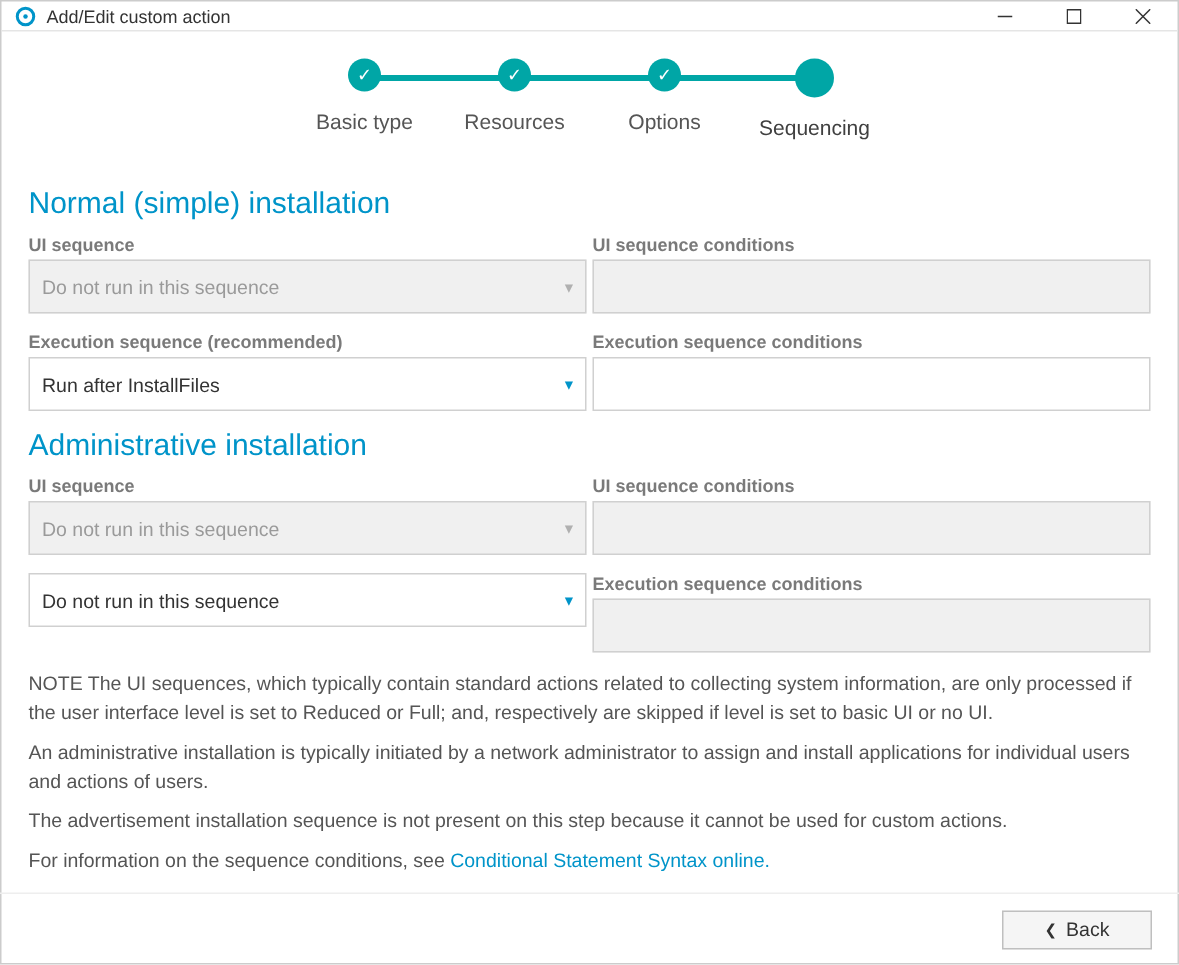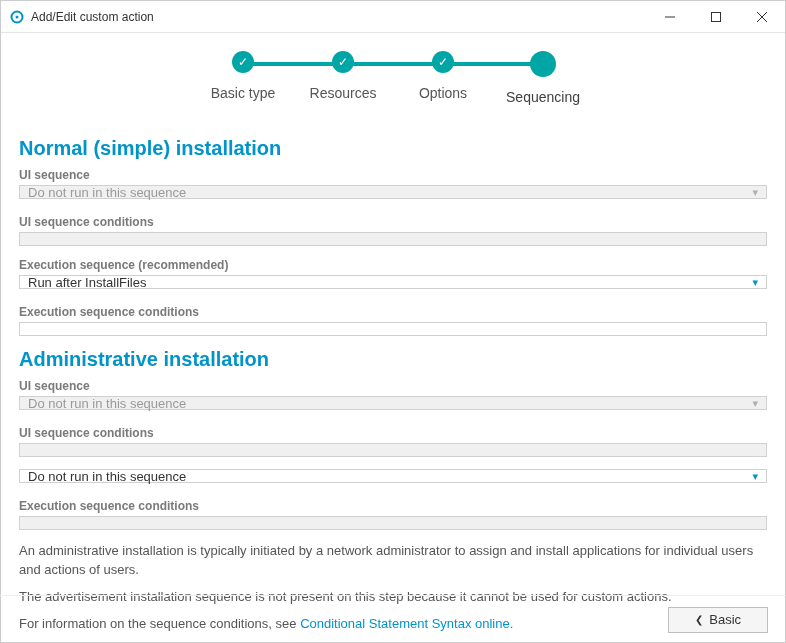--- a/index.html
+++ b/index.html
@@ -7,21 +7,21 @@
       font-family: "Segoe UI", Tahoma, sans-serif;
       font-size: 13px;
       color: #333;
       background: #fff;
       width: 786px;
       height: 643px;
       overflow: hidden;
       border: 1px solid #ccc;
     }
     .titlebar {
-      height: 32px;
+      height: 20px;
       display: flex;
       align-items: center;
       padding: 0 0 0 8px;
       border-bottom: 1px solid #e5e5e5;
     }
     .titlebar-icon {
       width: 16px; height: 16px;
       margin-right: 6px;
       display: flex; align-items: center; justify-content: center;
     }
@@ -71,41 +71,40 @@
       font-size: 14px;
       color: #555;
     }
     .step.active .step-label { color: #404040; }
 
     .content {
       padding: 10px 18px 0 18px;
     }
     h2 {
       color: #0094c9;
-      font-weight: 700;
+      font-weight: 400;
       font-size: 20px;
       margin: 10px 0 8px 0;
     }
     .row {
       display: flex;
-      gap: 16px;
+      gap: 4px;
       margin-bottom: 12px;
-      flex-direction: column;
     }
     .col { flex: 1; }
     .field-label {
       font-size: 12px;
       font-weight: 600;
       color: #7a7a7a;
       margin-bottom: 3px;
       display: block;
     }
     .select, .textinput {
       width: 100%;
-      height: 14px;
+      height: 36px;
       border: 1px solid #d0d0d0;
       background: #fff;
       padding: 0 8px;
       font-size: 13px;
       color: #333;
       display: flex;
       align-items: center;
       justify-content: space-between;
     }
     .select.disabled, .textinput.disabled {
@@ -267,26 +266,27 @@
       </div>
     </div>
     <div class="col">
       <span class="field-label">Execution sequence conditions</span>
       <div class="textinput disabled">
         <span></span>
       </div>
     </div>
   </div>
 
+  <p class="note">NOTE The UI sequences, which typically contain standard actions related to collecting system information, are only processed if the user interface level is set to Reduced or Full; and, respectively are skipped if level is set to basic UI or no UI.</p>
   <p class="note">An administrative installation is typically initiated by a network administrator to assign and install applications for individual users and actions of users.</p>
   <p class="note">The advertisement installation sequence is not present on this step because it cannot be used for custom actions.</p>
   <p class="note">
     <span>For information on the sequence conditions, see </span><span class="link">Conditional Statement Syntax online.</span>
   </p>
 
 </div>
 
 <div class="footer">
   <div class="btn">
     <span class="chev-left">❮</span>
-    <span>Basic</span>
+    <span>Back</span>
   </div>
 </div>
 
 </body></html>

